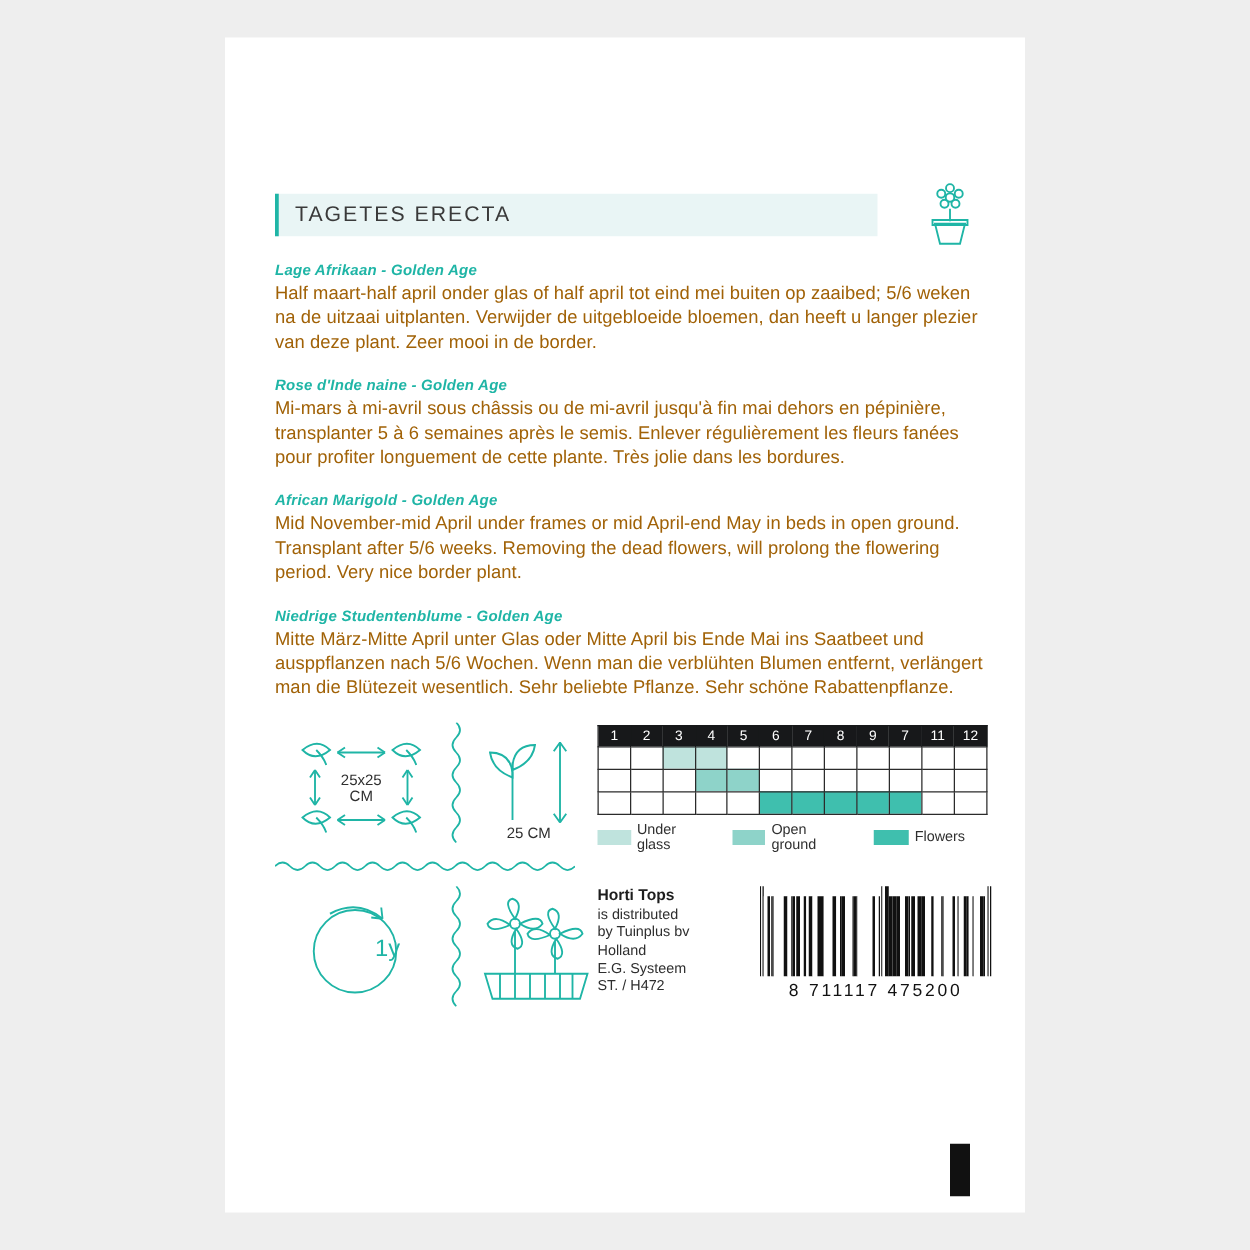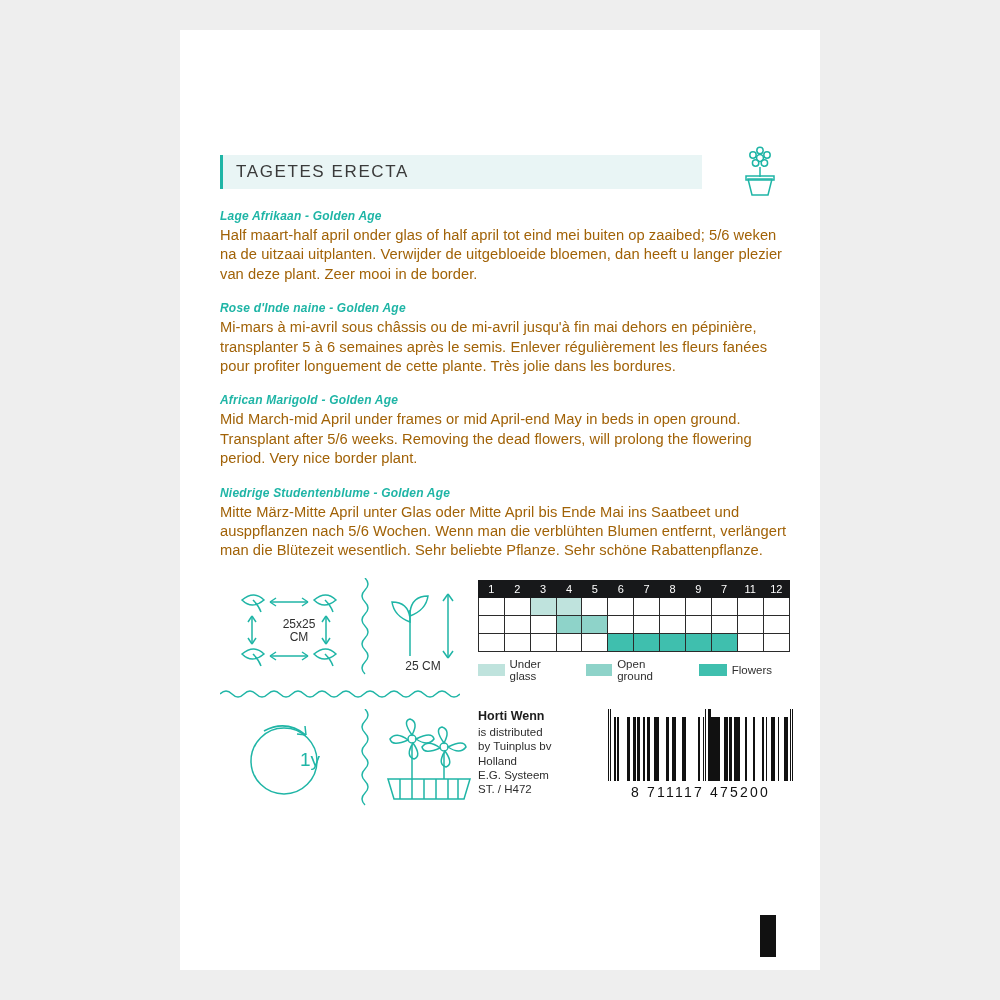--- a/index.html
+++ b/index.html
@@ -225,21 +225,21 @@
       <div class="lang-block">
         <div class="lang-title">Lage Afrikaan - Golden Age</div>
         <div class="lang-body">Half maart-half april onder glas of half april tot eind mei buiten op zaaibed; 5/6 weken na de uitzaai uitplanten. Verwijder de uitgebloeide bloemen, dan heeft u langer plezier van deze plant. Zeer mooi in de border.</div>
       </div>
       <div class="lang-block">
         <div class="lang-title">Rose d'Inde naine - Golden Age</div>
         <div class="lang-body">Mi-mars à mi-avril sous châssis ou de mi-avril jusqu'à fin mai dehors en pépinière, transplanter 5 à 6 semaines après le semis. Enlever régulièrement les fleurs fanées pour profiter longuement de cette plante. Très jolie dans les bordures.</div>
       </div>
       <div class="lang-block">
         <div class="lang-title">African Marigold - Golden Age</div>
-        <div class="lang-body">Mid March-mid April under frames or mid April-end May in beds in open ground. Transplant after 5/6 weeks. Removing the dead flowers, will prolong the flowering period. Very nice border plant.</div>
+        <div class="lang-body">Mid November-mid April under frames or mid April-end May in beds in open ground. Transplant after 5/6 weeks. Removing the dead flowers, will prolong the flowering period. Very nice border plant.</div>
       </div>
       <div class="lang-block">
         <div class="lang-title">Niedrige Studentenblume - Golden Age</div>
         <div class="lang-body">Mitte März-Mitte April unter Glas oder Mitte April bis Ende Mai ins Saatbeet und ausppflanzen nach 5/6 Wochen. Wenn man die verblühten Blumen entfernt, verlängert man die Blütezeit wesentlich. Sehr beliebte Pflanze. Sehr schöne Rabattenpflanze.</div>
       </div>
 
       <div class="icon-row">
 
         <div style="position:absolute;left:10px;top:4px;width:118px;height:96px;">
           <svg width="118" height="96" viewBox="0 0 118 96">
@@ -262,21 +262,21 @@
               <path d="M78 74 l-6 -4 M78 74 l-6 4"></path>
 
               <path d="M22 34 L22 62"></path>
               <path d="M22 34 l-4 6 M22 34 l4 6"></path>
               <path d="M22 62 l-4 -6 M22 62 l4 -6"></path>
               <path d="M96 34 L96 62"></path>
               <path d="M96 34 l-4 6 M96 34 l4 6"></path>
               <path d="M96 62 l-4 -6 M96 62 l4 -6"></path>
             </g>
           </svg>
-          <div class="spacing-label" style="left:48px;top:36px;width:42px;">
+          <div class="spacing-label" style="left:38px;top:36px;width:42px;">
             <span>25x25</span><br><span>CM</span>
           </div>
         </div>
 
         <div style="position:absolute;left:140px;top:0px;">
           <svg width="10" height="100" viewBox="0 0 10 100">
             <path class="wavy" d="M5 0 q6 6 0 12 q-6 6 0 12 q6 6 0 12 q-6 6 0 12 q6 6 0 12 q-6 6 0 12 q6 6 0 12 q-6 6 0 12"></path>
           </svg>
         </div>
 
@@ -415,21 +415,21 @@
               <path d="M62 37 q-16 7 -18 -1 q6 -8 18 1 Z"></path>
               <path d="M66 42 L66 68"></path>
 
               <path d="M10 68 L92 68 L86 88 L16 88 Z"></path>
               <path d="M22 68 L22 88 M34 68 L34 88 M46 68 L46 88 M58 68 L58 88 M70 68 L70 88 M80 68 L80 88"></path>
             </g>
           </svg>
         </div>
 
         <div class="dist">
-          <div class="brand">Horti Wenn</div>
+          <div class="brand">Horti Tops</div>
           <div class="line">is distributed</div>
           <div class="line">by Tuinplus bv</div>
           <div class="line">Holland</div>
           <div class="line">E.G. Systeem</div>
           <div class="line">ST. / H472</div>
         </div>
 
         <div class="barcode">
           <div class="bars" id="bars">
               <span style="width: 1px; height: 72px; background: rgb(17, 17, 17);"></span>

